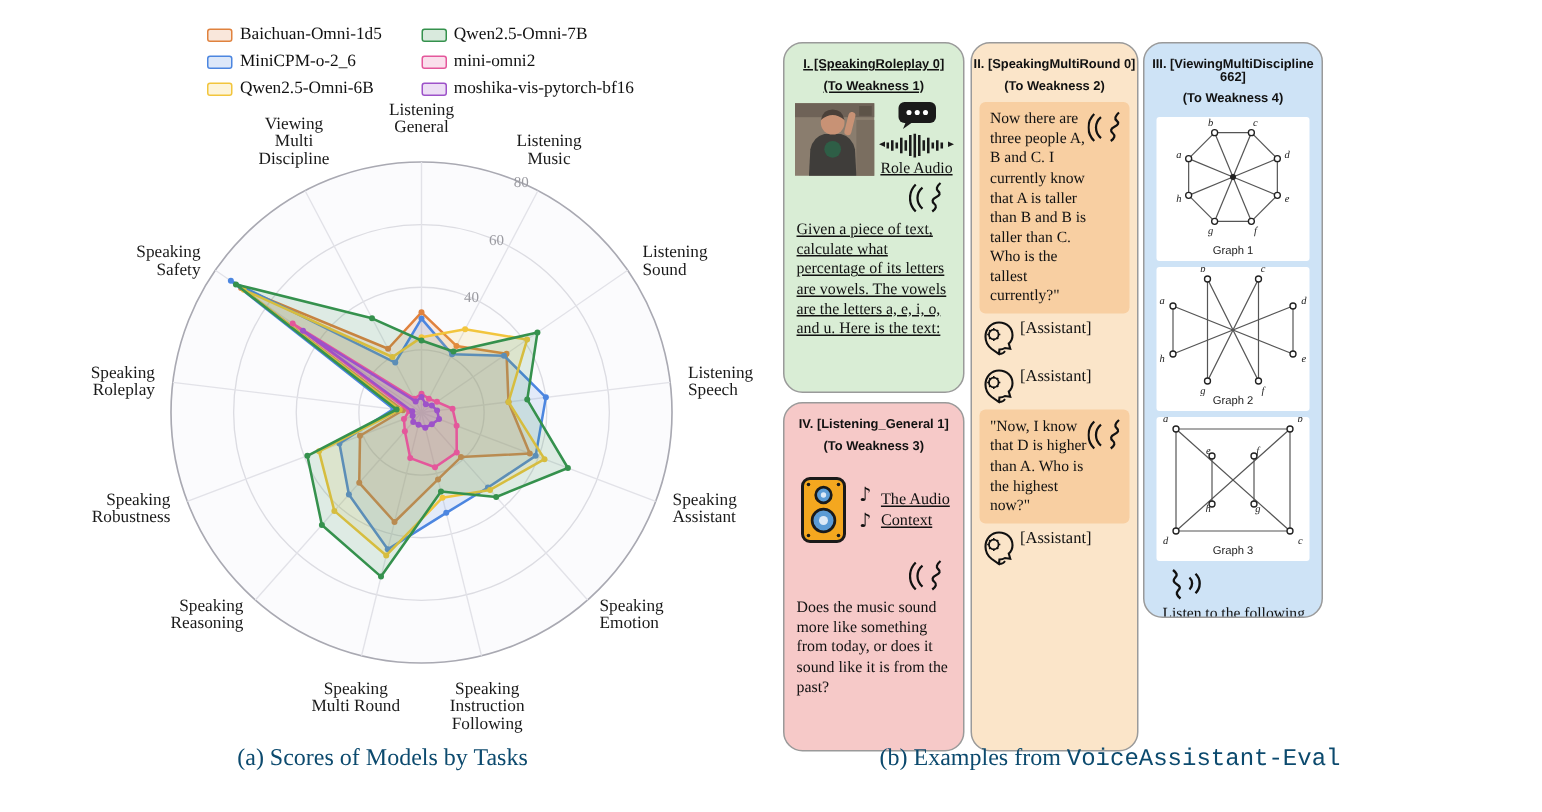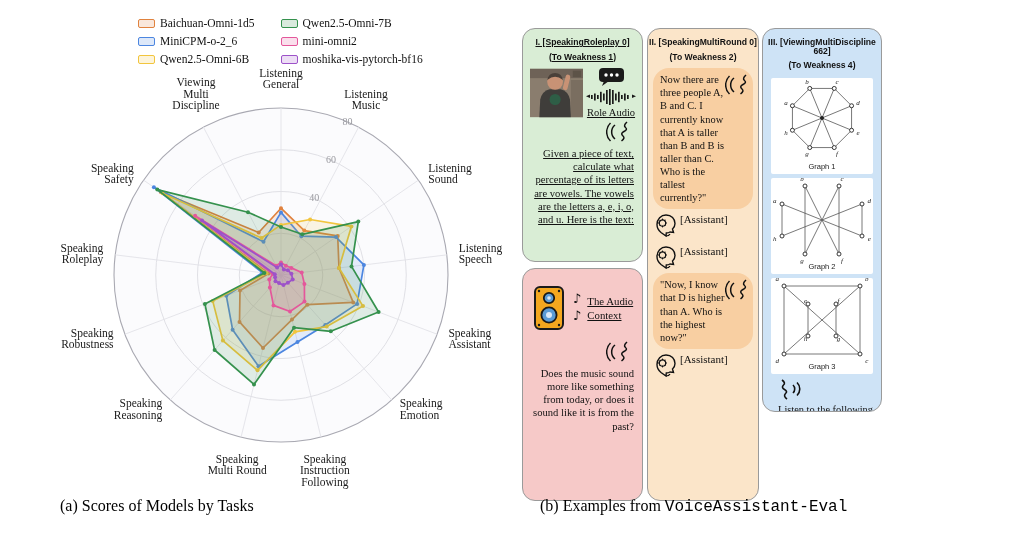--- a/index.html
+++ b/index.html
@@ -6,41 +6,41 @@
   #fig{position:relative;width:1028px;height:541px;background:#fff;overflow:hidden;
        font-family:"Liberation Serif","DejaVu Serif",serif;color:#111;}
   
   #radar-wrap{position:absolute;left:0;top:0;width:512px;height:541px;}
   #radar-svg{position:absolute;left:0;top:0;}
   #legend{position:absolute;left:138px;top:14px;display:grid;grid-template-rows:repeat(3,18px);
           grid-auto-flow:column;column-gap:26px;row-gap:0;}
   .legend-item{display:flex;align-items:center;font-size:11.5px;white-space:nowrap;}
   .legend-swatch{display:inline-block;width:17px;height:9px;border-radius:2px;margin-right:5px;
                  border:1.4px solid #000;box-sizing:border-box;}
-  .caption{position:absolute;font-size:16px;color:#000000;}
+  .caption{position:absolute;font-size:16px;color:#0c4a6e;text-align:center;}
   #caption-a{left:60px;top:497px;width:390px;}
   #caption-b{left:540px;top:497px;width:400px;}
   #caption-b code{font-family:"Liberation Mono","DejaVu Sans Mono",monospace;font-size:16px;}
   
   .panel{position:absolute;border:1px solid #9a9a9a;border-radius:13px;box-sizing:border-box;overflow:hidden;}
   .p-head{text-align:center;font-family:"Liberation Sans","DejaVu Sans",sans-serif;
           font-weight:bold;font-size:8.6px;line-height:1.0;padding-top:9px;}
   .p-head .weak{margin-top:6px;}
   #panel1{left:522px;top:28px;width:121px;height:234px;background:#d9edd5;text-decoration:underline;}
   #panel4{left:522px;top:268px;width:121px;height:233px;background:#f6c9c8;}
   #panel2{left:647px;top:28px;width:112px;height:473px;background:#fbe5c9;}
   #panel3{left:762px;top:28px;width:120px;height:384px;background:#cee3f6;}
-  .body-text{font-size:10.6px;line-height:1.24;padding:0 8px;margin-top:4px;text-align:right;}
+  .body-text{font-size:10.6px;line-height:1.24;padding:0 8px;margin-top:4px;}
   
   .media-row{display:flex;margin:6px 6px 0 7px;}
   .media-right{display:flex;flex-direction:column;align-items:center;margin-left:3px;flex:1;}
   .role-audio{font-size:10.5px;margin-top:1px;}
   .speak-row{display:flex;justify-content:flex-end;padding-right:10px;margin-top:2px;}
   
-  .turn{position:relative;background:#f8cfa2;margin:0 5px;border-radius:16px;padding:5px 4px 5px 7px;}
+  .turn{position:relative;background:#f8cfa2;margin:0 5px;border-radius:4px;padding:5px 4px 5px 7px;}
   .turn .turn-text{font-size:10.4px;line-height:1.26;width:72px;}
   .turn .speak-ico{position:absolute;right:2px;top:6px;}
   .assist-row{display:flex;align-items:flex-start;padding:4px 0 4px 6px;}
   .assist-label{font-size:11px;margin-left:4px;}
   
   .graph-box{background:#fff;width:102px;margin:4px auto 0 auto;border-radius:2px;
              display:flex;flex-direction:column;align-items:center;padding-bottom:1px;}
   .graph-cap{font-family:"Liberation Sans","DejaVu Sans",sans-serif;font-size:7.5px;color:#222;margin-top:-2px;padding-bottom:2px;}
   .listen-row{display:flex;justify-content:flex-start;padding-left:12px;margin-top:4px;}
   #panel3 .body-text{font-size:10.4px;padding:0 8px 0 12px;}
@@ -255,20 +255,24 @@
       <svg width="26" height="22" viewBox="0 0 26 22" class="spk">
         <path d="M9 4 A9 9 0 0 0 9 18" fill="none" stroke="#111" stroke-width="1.5"></path>
         <path d="M4.5 2 A12.5 12.5 0 0 0 4.5 20" fill="none" stroke="#111" stroke-width="1.5"></path>
         <path d="M21 1 q-4 3.5 -1.5 5.5 q2.5 2 -1.5 4 q-4 2 -1 4.5 q2.5 2 -1.5 5" fill="none" stroke="#111" stroke-width="1.5"></path>
       </svg>
     </div>
     <div class="body-text">Given a piece of text, calculate what percentage of its letters are vowels. The vowels are the letters a, e, i, o, and u. Here is the text:</div>
   </div>
 
   <div id="panel4" class="panel">
+    <div class="p-head">
+      <div>IV. [Listening_General 1]</div>
+      <div class="weak">(To Weakness 3)</div>
+    </div>
     <div class="audio-row">
       <svg width="35" height="46" viewBox="0 0 35 46">
         <rect x="2" y="2" width="28" height="42" rx="5" fill="#f4a71f" stroke="#1a1a1a" stroke-width="2"></rect>
         <circle cx="16" cy="13" r="5.2" fill="#5b9bd5" stroke="#1a1a1a" stroke-width="1.8"></circle>
         <circle cx="16" cy="13" r="1.8" fill="#dce9f7"></circle>
         <circle cx="16" cy="30" r="7.6" fill="#5b9bd5" stroke="#1a1a1a" stroke-width="1.8"></circle>
         <circle cx="16" cy="30" r="3" fill="#dce9f7"></circle>
         <circle cx="6" cy="6" r="1.2" fill="#1a1a1a"></circle>
           <circle cx="26" cy="6" r="1.2" fill="#1a1a1a"></circle>
         <circle cx="6" cy="40" r="1.2" fill="#1a1a1a"></circle>

